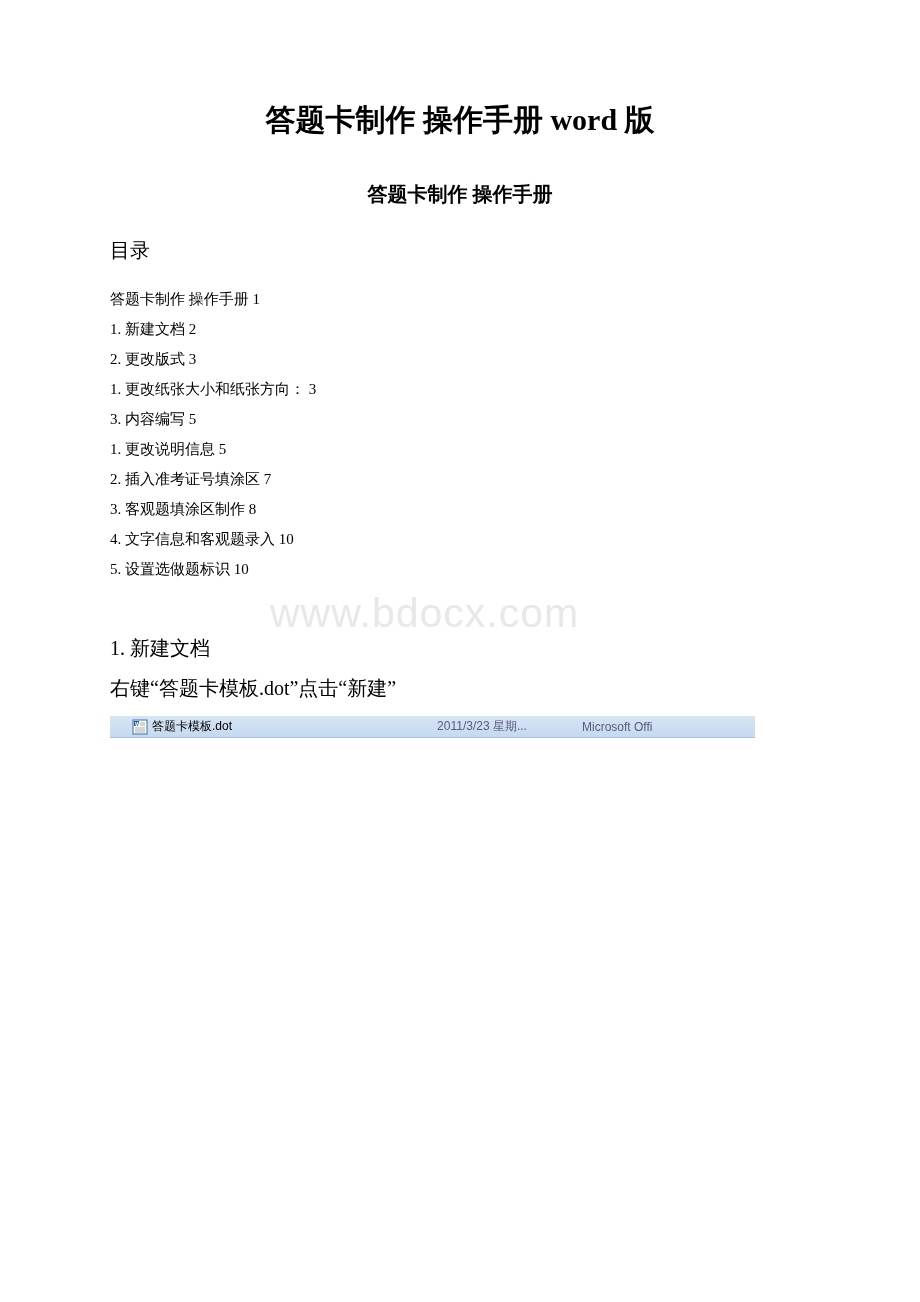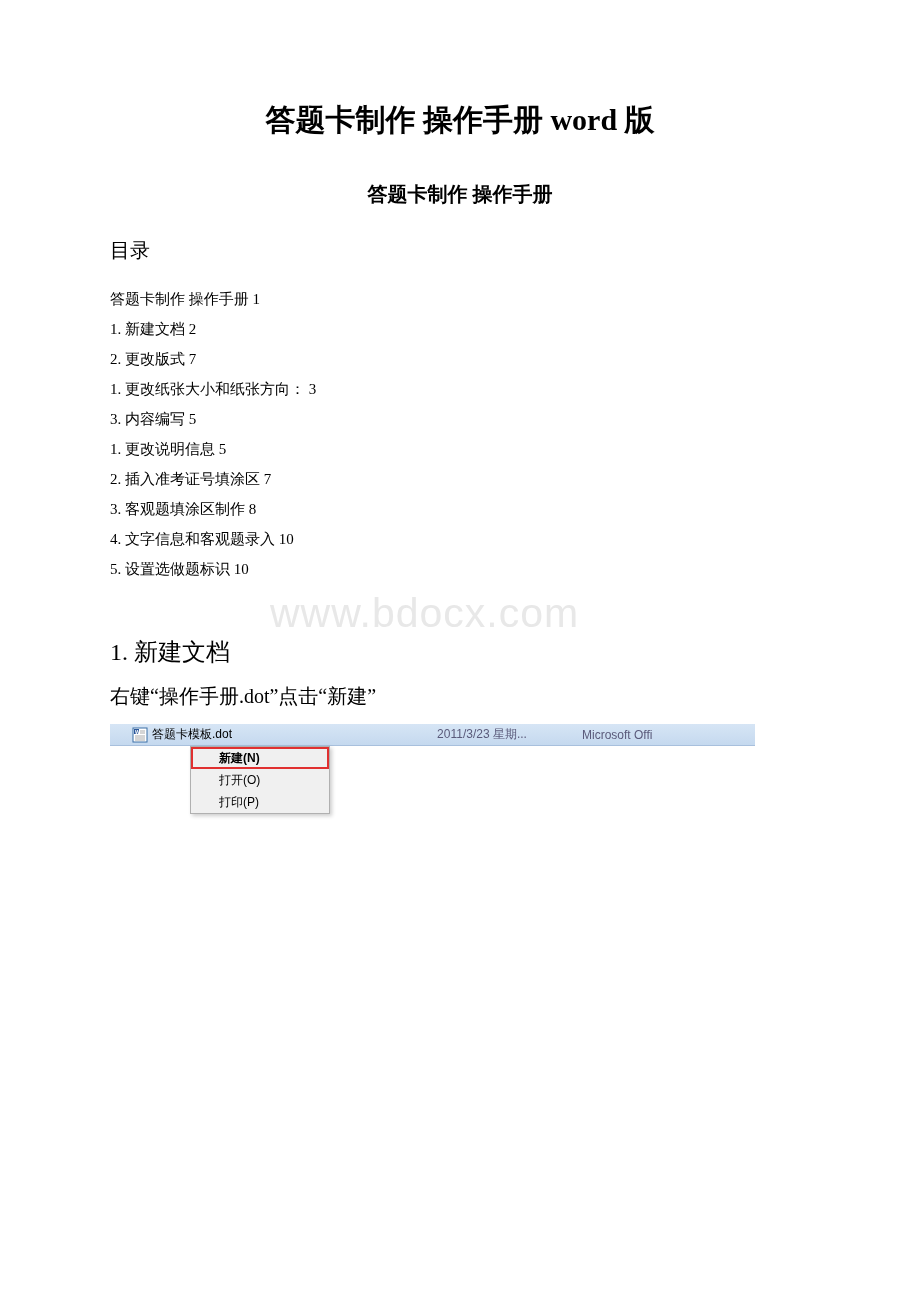--- a/index.html
+++ b/index.html
@@ -34,21 +34,21 @@
       font-size: 20px;
       margin-bottom: 16px;
       line-height: 1.8;
     }
     .toc-item {
       font-size: 15px;
       line-height: 2.0;
       font-family: "SimSun", "宋体", "Times New Roman", serif;
     }
     .section-header {
-      font-size: 24px;
+      font-size: 20px;
       line-height: 2.0;
       margin-top: 44px;
       font-family: "SimSun", "宋体", "Times New Roman", serif;
     }
     .section-text {
       font-size: 20px;
       line-height: 2.0;
       font-family: "SimSun", "宋体", "Times New Roman", serif;
     }
     .watermark {
@@ -132,49 +132,44 @@
 <div class="watermark">www.bdocx.com</div>
 
 <div class="content">
   <h1 class="title">答题卡制作 操作手册 word 版</h1>
   <h2 class="subtitle">答题卡制作 操作手册</h2>
 
   <div class="toc-label">目录</div>
 
   <div class="toc-item">答题卡制作 操作手册 1</div>
   <div class="toc-item">1. 新建文档 2</div>
-  <div class="toc-item">2. 更改版式 7</div>
+  <div class="toc-item">2. 更改版式 3</div>
   <div class="toc-item">1. 更改纸张大小和纸张方向： 3</div>
   <div class="toc-item">3. 内容编写 5</div>
   <div class="toc-item">1. 更改说明信息 5</div>
   <div class="toc-item">2. 插入准考证号填涂区 7</div>
   <div class="toc-item">3. 客观题填涂区制作 8</div>
   <div class="toc-item">4. 文字信息和客观题录入 10</div>
   <div class="toc-item">5. 设置选做题标识 10</div>
 
   <div class="section-header">1. 新建文档</div>
-  <div class="section-text">右键“操作手册.dot”点击“新建”</div>
+  <div class="section-text">右键“答题卡模板.dot”点击“新建”</div>
 
   <div class="screenshot-embed">
     <div class="file-row">
       <span class="file-icon">
         <svg width="16" height="16" viewBox="0 0 16 16">
           <rect x="1" y="1" width="14" height="14" fill="#fff" stroke="#3a6ea5" stroke-width="1"></rect>
           <rect x="2" y="2" width="5" height="5" fill="#2b579a"></rect>
           <text x="3" y="6.5" font-size="5" fill="#fff" font-family="Arial" font-weight="bold">W</text>
           <line x1="8" y1="4" x2="13" y2="4" stroke="#888" stroke-width="0.7"></line>
           <line x1="8" y1="6" x2="13" y2="6" stroke="#888" stroke-width="0.7"></line>
           <line x1="3" y1="9" x2="13" y2="9" stroke="#888" stroke-width="0.7"></line>
           <line x1="3" y1="11" x2="13" y2="11" stroke="#888" stroke-width="0.7"></line>
           <line x1="3" y1="13" x2="13" y2="13" stroke="#888" stroke-width="0.7"></line>
         </svg>
       </span>
       <span class="file-name">答题卡模板.dot</span>
       <span class="file-date">2011/3/23 星期...</span>
       <span class="file-type">Microsoft Offi</span>
     </div>
-    <div class="context-menu">
-      <div class="menu-item highlighted">新建(N)</div>
-      <div class="menu-item">打开(O)</div>
-      <div class="menu-item">打印(P)</div>
-    </div>
   </div>
 </div>
 
 </body></html>

